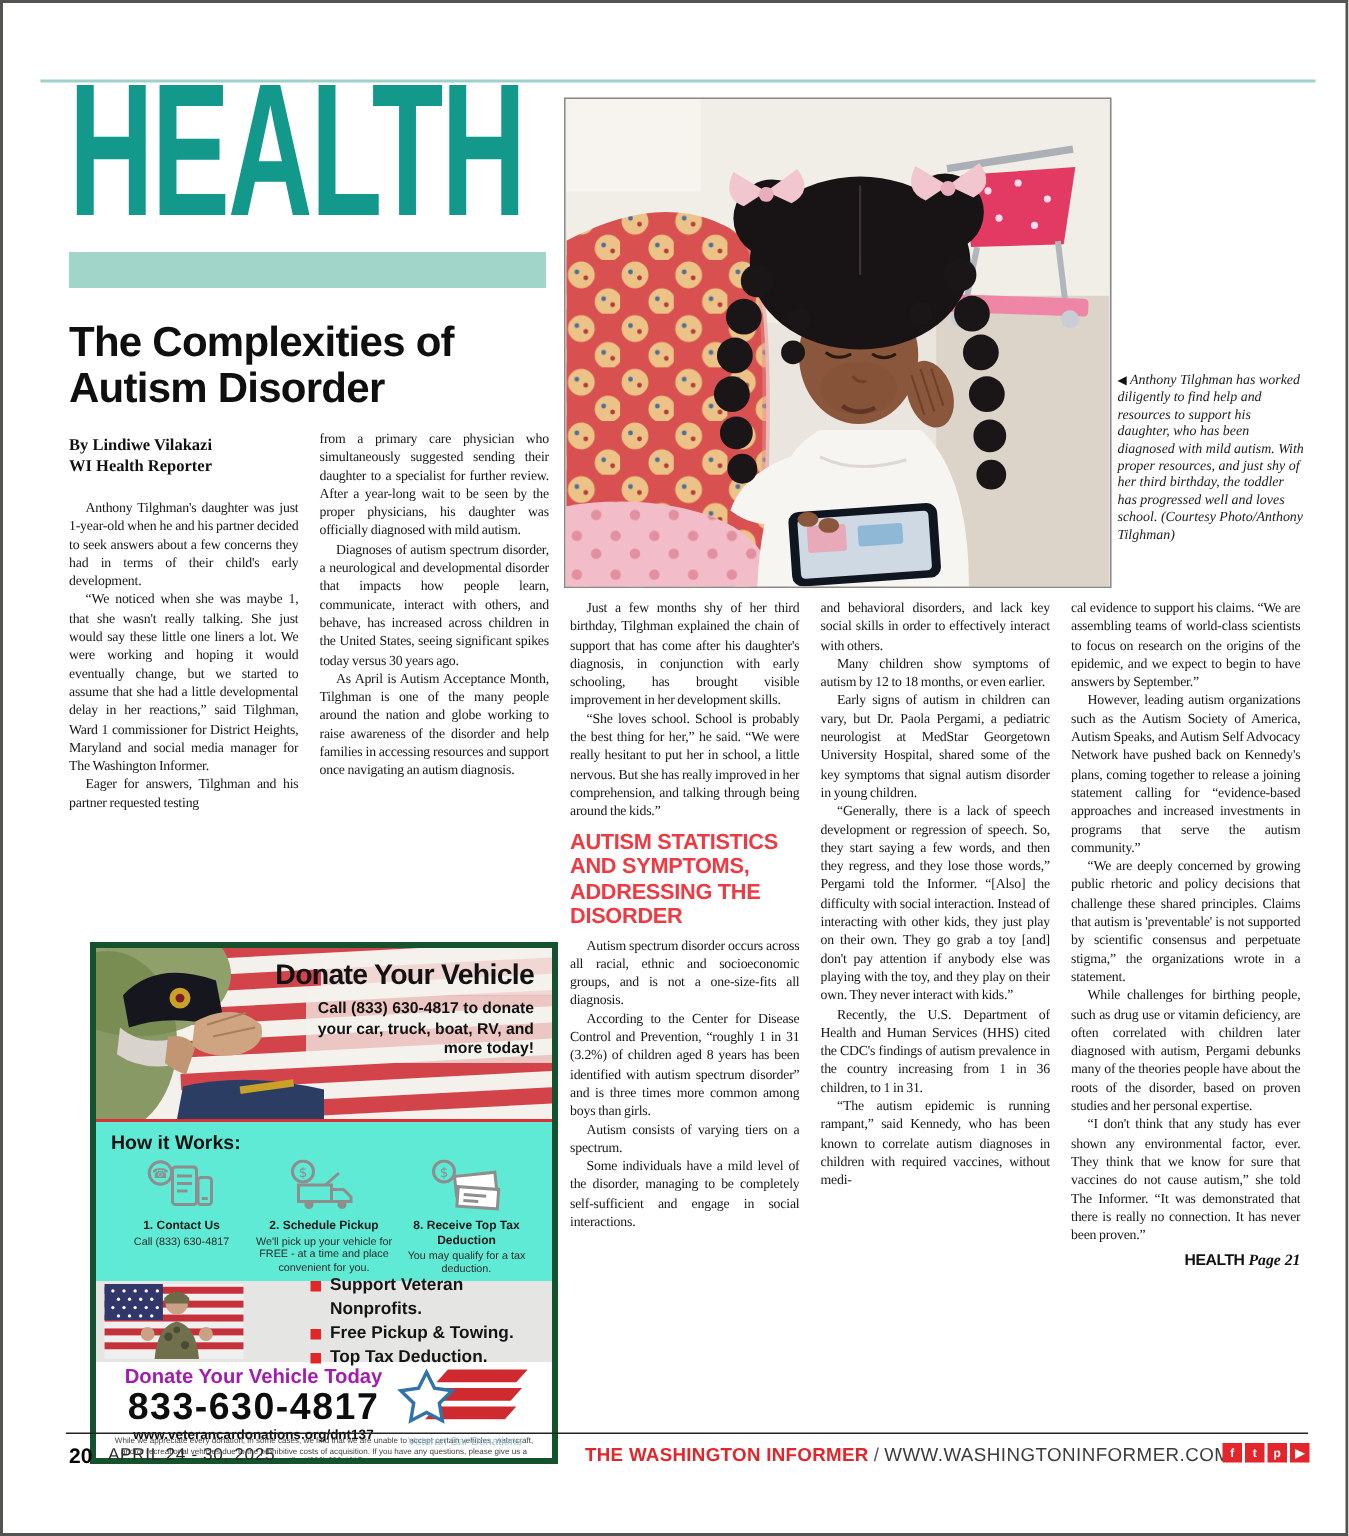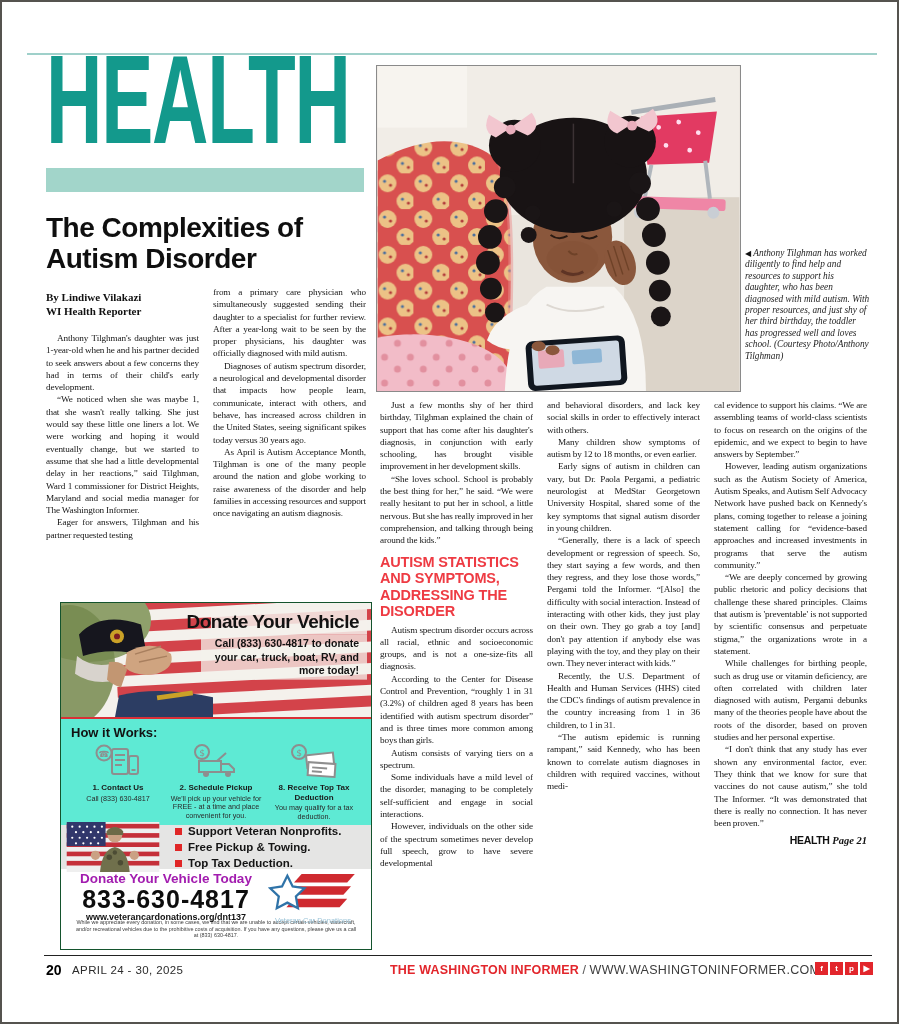--- a/index.html
+++ b/index.html
@@ -60,42 +60,42 @@
     letter-spacing:-0.2px; margin:7px 0 4px 0;
   }
   .cont-line{
     text-align:right; margin-top:5px; font-size:10.5px; color:#111;
   }
   .cont-sec{ font-family:"Liberation Sans", sans-serif; font-weight:bold; letter-spacing:-0.3px; }
   .cont-page{ font-style:italic; font-weight:bold;margin-top:26px; }
 
   
   .ad{
-    position:absolute; left:58px; top:600px; width:312px; height:348px;
-    border:1px solid #14532d; background:#fff;
+    position:absolute; left:58px; top:626px; width:312px; height:348px;
+    border:4px solid #14532d; background:#fff;
     font-family:"Liberation Sans", sans-serif; overflow:hidden;
   }
   .ad-top{ position:relative; width:100%; height:116px; border-bottom:2px solid #d93036; overflow:hidden; }
   .ad-top svg{ position:absolute; left:0; top:0; }
   .ad-head{
     position:absolute; right:12px; top:8px; font-weight:bold; font-size:19px;
     letter-spacing:-0.5px; color:#121212;
   }
   .ad-sub{
     position:absolute; right:12px; top:34px; width:160px; text-align:right;
     font-weight:bold; font-size:10.5px; line-height:13.5px; color:#121212;
   }
   .ad-how{ position:relative; width:100%; height:106px; background:#5eead4; padding:6px 10px 0 10px; }
   .how-title{ font-weight:bold; font-size:13px; color:#121212; }
   .steps{ display:flex; justify-content:space-between; margin-top:4px; }
   .step{ width:94px; text-align:center; }
   .step svg{ display:block; margin:0 auto; }
   .step-title{ font-weight:bold; font-size:8px; line-height:9.5px; margin-top:3px; color:#1a1a1a; }
   .step-desc{ font-size:7.2px; line-height:8.8px; margin-top:2px; color:#2a2a2a; }
-  .ad-band{ position:relative; width:100%; height:44px; background:#e5e5e4; display:flex; align-items:center; }
+  .ad-band{ position:relative; width:100%; height:54px; background:#e5e5e4; display:flex; align-items:center;gap:29px; }
   .ad-band svg{ flex:0 0 auto; margin-left:2px; }
   .bullets{ list-style:none; margin-left:12px; }
   .bullets li{ font-weight:bold; font-size:11.5px; line-height:16px; color:#141414; position:relative; padding-left:13px; }
   .bullets li::before{ content:""; position:absolute; left:0; top:4.5px; width:7px; height:7px; background:#e02626; }
   .ad-cta-row{ position:relative; width:100%; height:48px; }
   .cta-left{ position:absolute; left:0; top:2px; width:210px; text-align:center; }
   .cta{ font-weight:bold; font-size:13.5px; color:#a21caf; }
   .phone{ font-weight:bold; font-size:25px; letter-spacing:1px; color:#0d0d0d; line-height:26px; }
   .url{ font-weight:bold; font-size:9px; color:#111; }
   .logo{ position:absolute; right:8px; top:4px; width:100px; text-align:center; }
@@ -256,21 +256,20 @@
     <div>
         <p class="para">Just a few months shy of her third birthday, Tilghman explained the chain of support that has come after his daughter's diagnosis, in conjunction with early schooling, has brought visible improvement in her development skills.</p>
         <p class="para">“She loves school.  School is probably the best thing for her,” he said. “We were really hesitant to put her in school, a little nervous.  But she has really improved in her comprehension, and talking through being around the kids.”</p>
       </div>
     <h3 class="subhead">AUTISM STATISTICS AND SYMPTOMS, ADDRESSING THE DISORDER</h3>
     <div>
         <p class="para">Autism spectrum disorder occurs across all racial, ethnic and socioeconomic groups, and is not a one-size-fits all diagnosis.</p>
         <p class="para">According to the Center for Disease Control and Prevention, “roughly 1 in 31 (3.2%) of children aged 8 years has been identified with autism spectrum disorder” and is three times more common among boys than girls.</p>
         <p class="para">Autism consists of varying tiers on a spectrum.</p>
         <p class="para">Some individuals have a mild level of the disorder, managing to be completely self-sufficient and engage in social interactions.</p>
-        <p class="para">However, individuals on the other side of the spectrum sometimes never develop full speech, grow to have severe developmental</p>
       </div>
   </div>
 
   <div class="col col4 continue">
       <p class="para">and behavioral disorders, and lack key social skills in order to effectively interact with others.</p>
       <p class="para">Many children show symptoms of autism by 12 to 18 months, or even earlier.</p>
       <p class="para">Early signs of autism in children can vary, but Dr. Paola Pergami, a pediatric neurologist at MedStar Georgetown University Hospital, shared some of the key symptoms that signal autism disorder in young children.</p>
       <p class="para">“Generally, there is a lack of speech development or regression of speech.  So, they start saying a few words, and then they regress, and they lose those words,” Pergami told the Informer.  “[Also] the difficulty with social interaction. Instead of interacting with other kids, they just play on their own. They go grab a toy [and] don't pay attention if anybody else was playing with the toy, and they play on their own. They never interact with kids.”</p>
       <p class="para">Recently, the U.S. Department of Health and Human Services (HHS) cited the CDC's findings of autism prevalence in the country increasing from 1 in 36 children, to 1 in 31.</p>
       <p class="para">“The autism epidemic is running rampant,” said Kennedy, who has been known to correlate autism diagnoses in children with required vaccines, without medi-</p>

